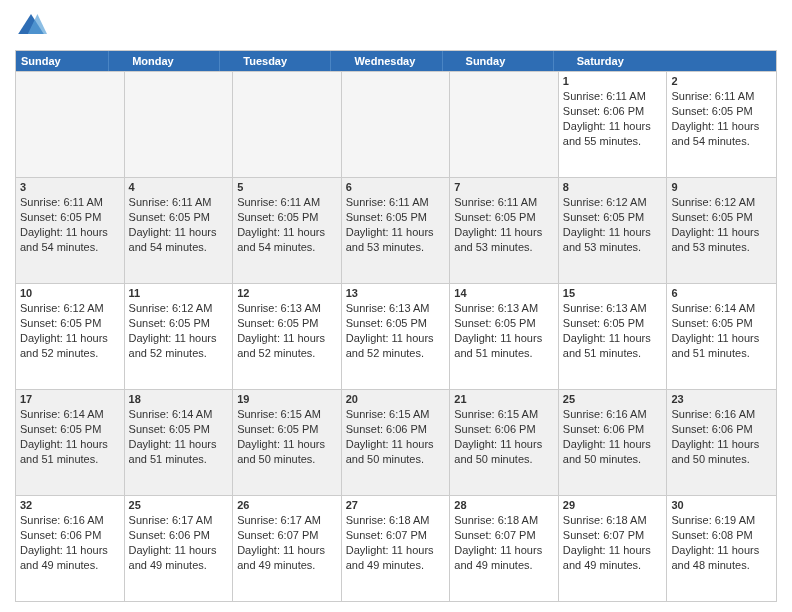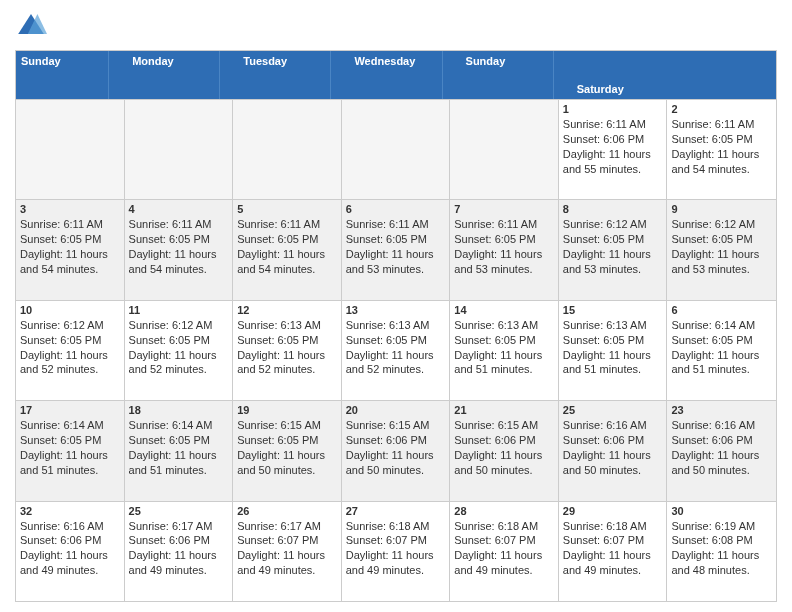--- a/index.html
+++ b/index.html
@@ -64,21 +64,21 @@
       gap: 18px;
     }
     .cal-header-cell {
       color: #fff;
       font-size: 11px;
       font-weight: bold;
       padding: 4px 5px;
       border-right: 1px solid #4a85c4;
       text-align: left;
     }
-    .cal-header-cell:last-child { border-right: none; margin-top: 28px; }
+    .cal-header-cell:last-child { border-right: none; }
     .cal-body {
       flex: 1;
       display: flex;
       flex-direction: column;
     }
     .cal-row {
       display: grid;
       grid-template-columns: repeat(7, 1fr);
       flex: 1;
       border-top: 1px solid #ccc;

